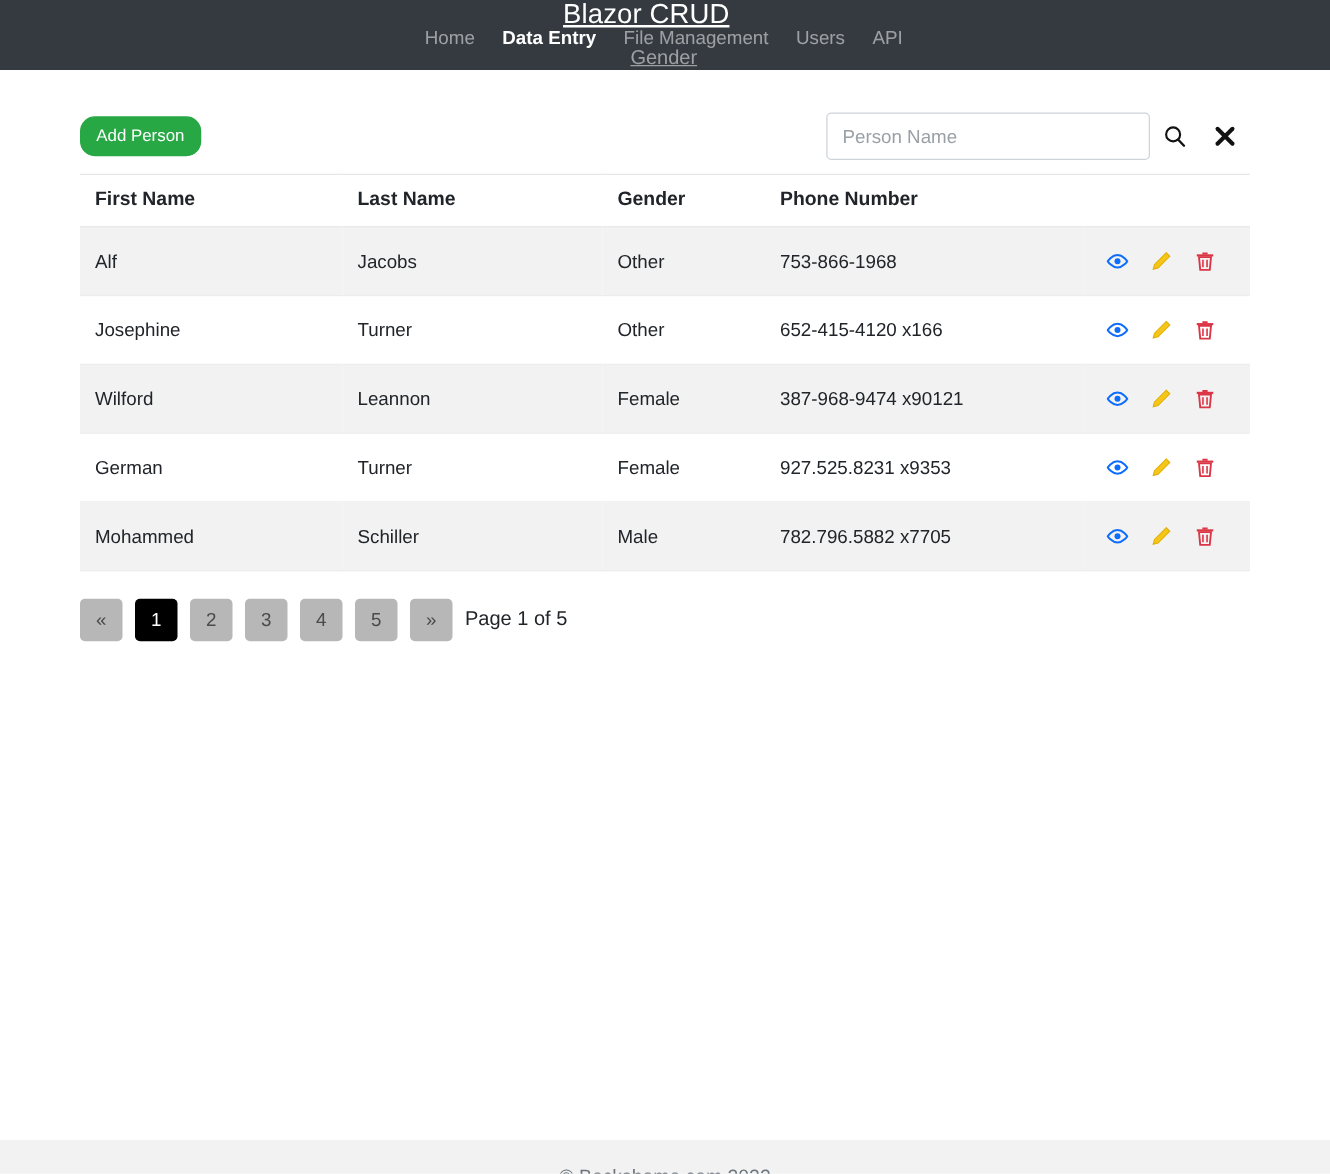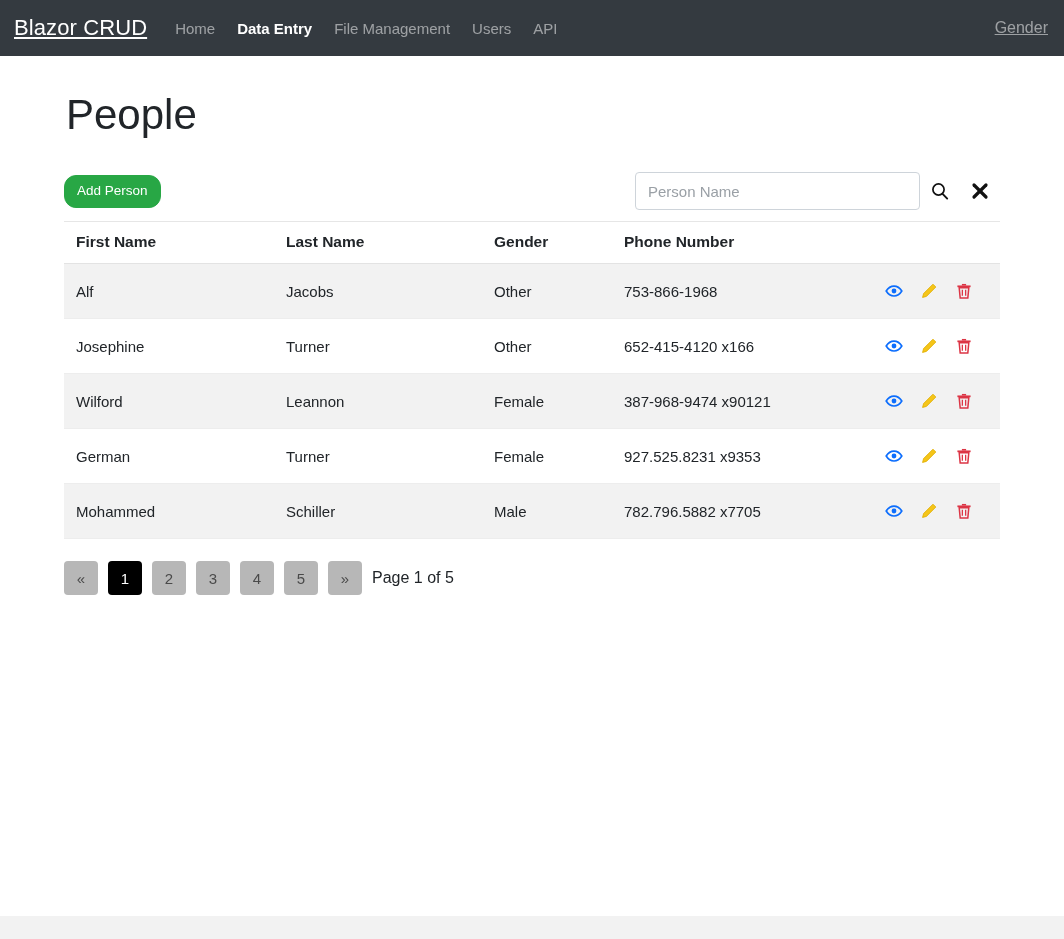--- a/index.html
+++ b/index.html
@@ -15,20 +15,21 @@
   }
 
   
   .navbar {
     height: 56px;
     background: #343a40;
     display: flex;
     align-items: center;
     padding: 0 16px 0 14px;
     white-space: nowrap;
+    flex-direction: column;
   }
   .brand {
     color: #ffffff;
     font-size: 22px;
     line-height: 1;
     margin-right: 28px;
     letter-spacing: .1px;
   }
   .nav-links {
     display: flex;
@@ -76,21 +77,21 @@
     padding: 8px 12px;
     cursor: pointer;
     line-height: 1.1;
   }
   .toolbar-right {
     margin-left: auto;
     display: flex;
     align-items: center;
   }
   .search-input {
-    width: 285px;
+    width: 259px;
     height: 38px;
     border: 1px solid #ced4da;
     border-radius: 4px;
     padding: 0 12px;
     font-size: 15px;
     font-family: "Liberation Sans", sans-serif;
     color: #495057;
     background: #fff;
     outline: none;
   }
@@ -204,21 +205,20 @@
     <a class="nav-link active" href="#">Data Entry</a>
     <a class="nav-link" href="#">File Management</a>
     <a class="nav-link" href="#">Users</a>
     <a class="nav-link" href="#">API</a>
   </div>
   <a class="nav-right" href="#">Gender</a>
 </div>
 
 <div class="page">
 
-  <h1 class="page-title">People</h1>
 
   <div class="toolbar">
     <button class="btn-add">Add Person</button>
 
     <div class="toolbar-right">
       <input class="search-input" type="text" placeholder="Person Name" style="">
       <button class="icon-btn icon-search">
         <svg width="20" height="20" viewBox="0 0 20 20">
           <circle cx="8.5" cy="8.5" r="5.6" fill="none" stroke="#111" stroke-width="1.7"></circle>
           <line x1="12.6" y1="12.8" x2="17.2" y2="17.6" stroke="#111" stroke-width="1.9" stroke-linecap="round"></line>

